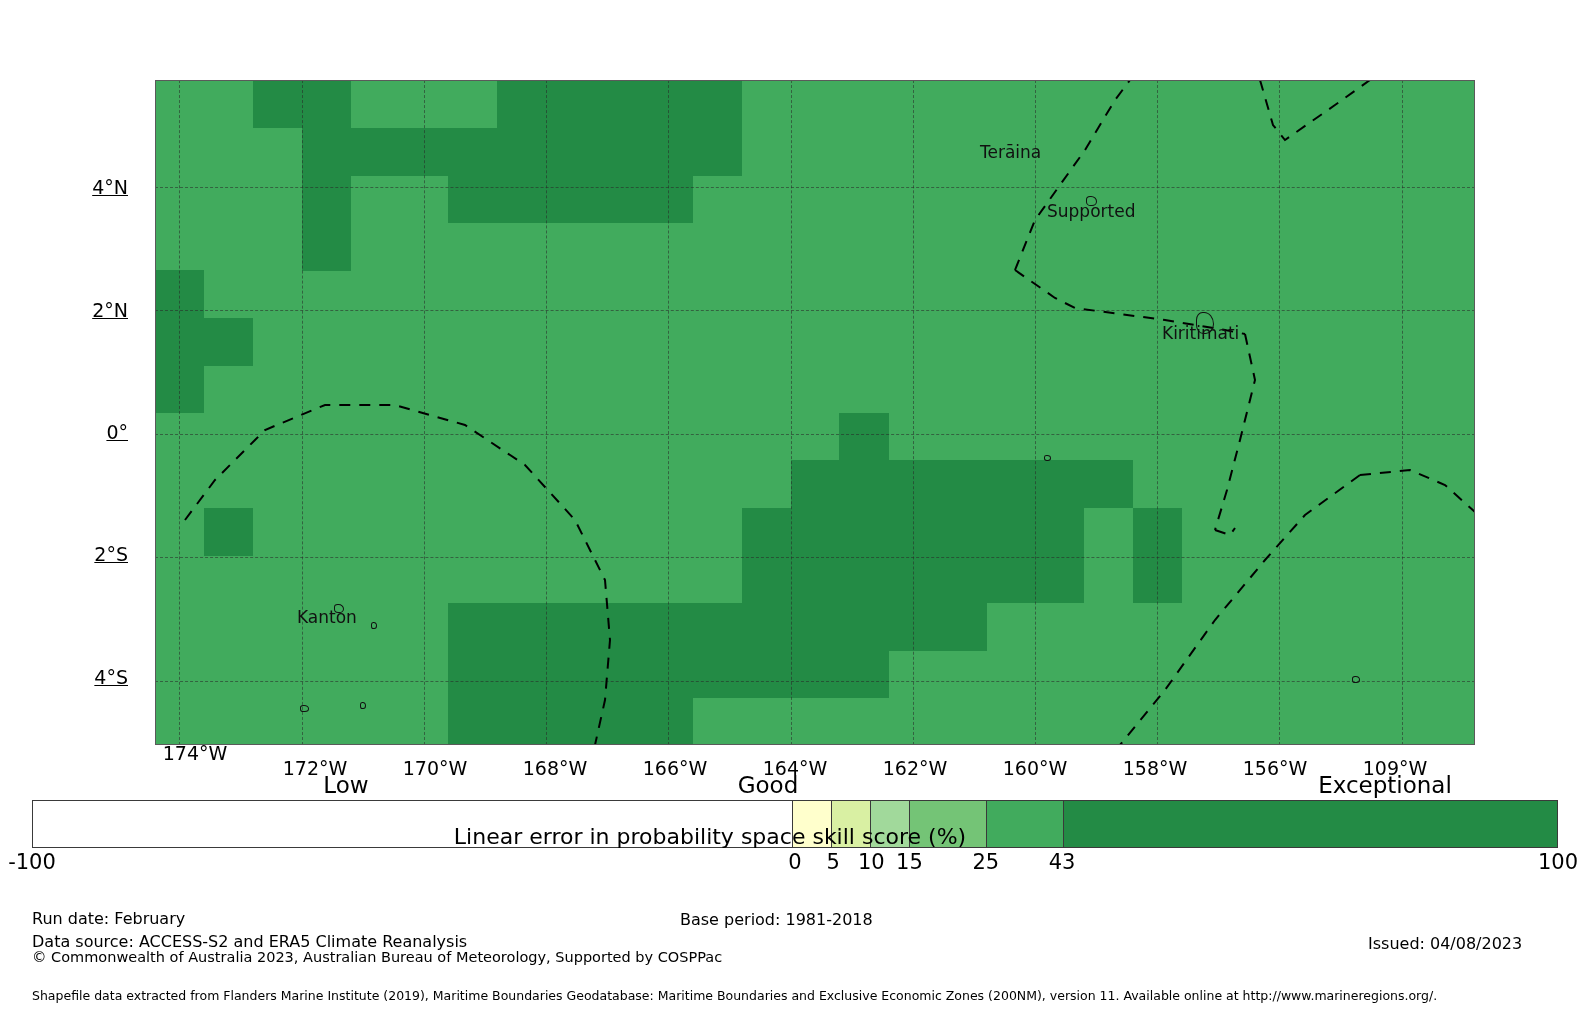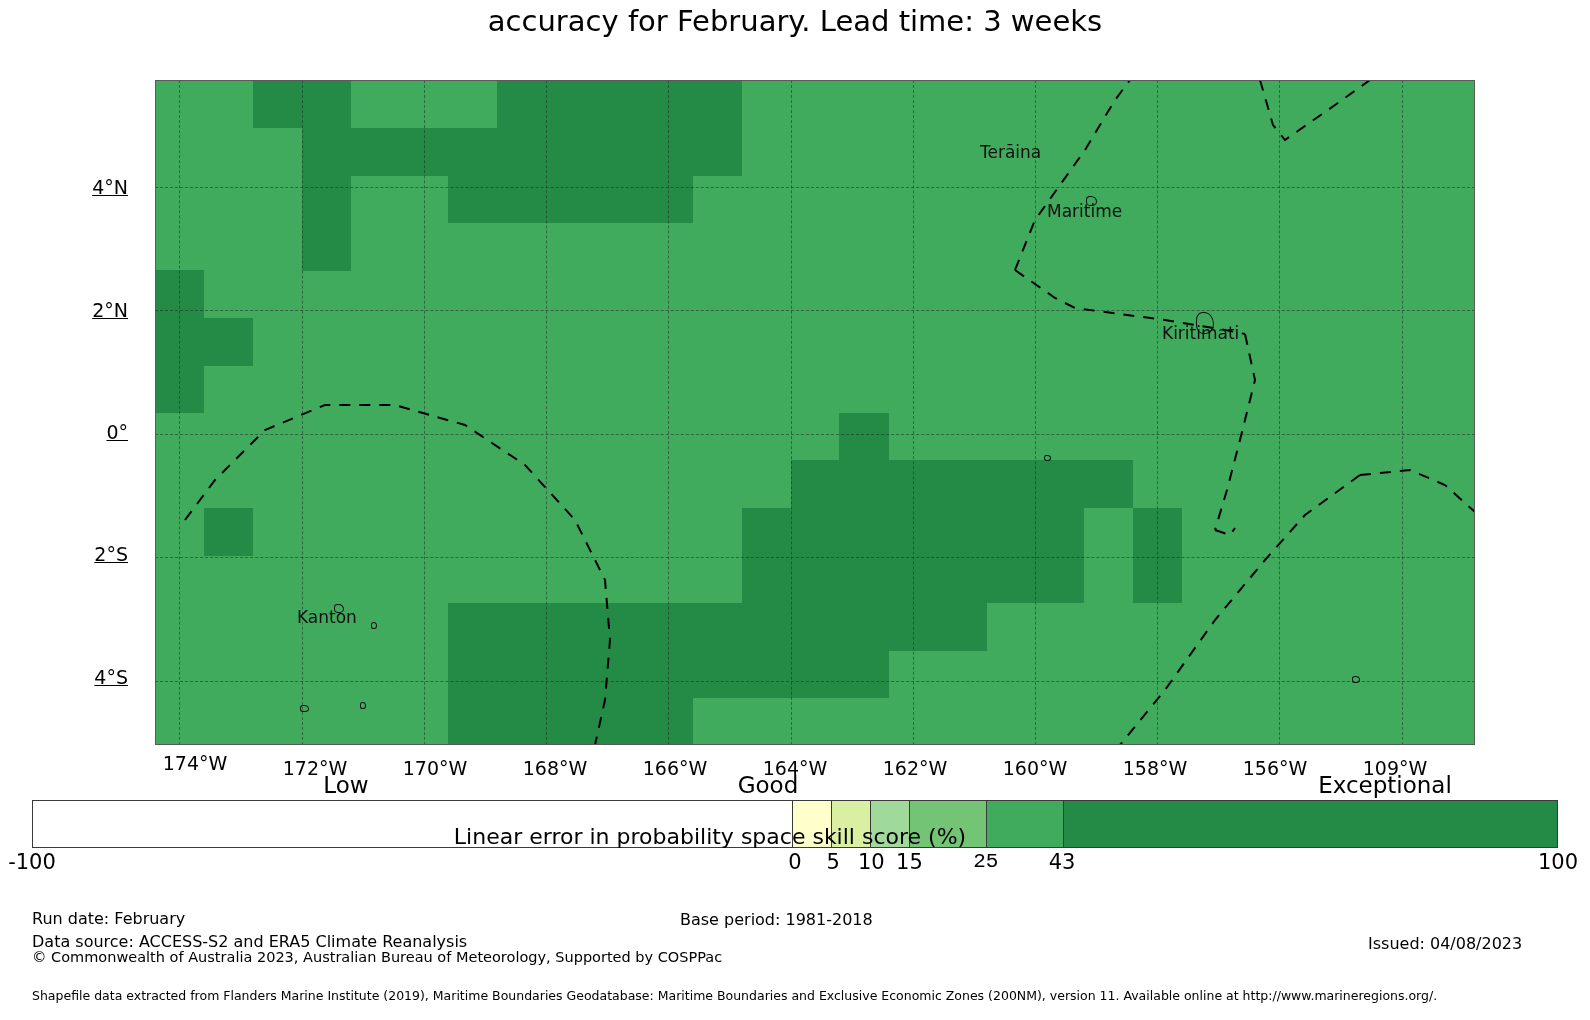--- a/index.html
+++ b/index.html
@@ -26,21 +26,20 @@
   .catlab{position:absolute;top:772px;font-size:23px;color:#000;text-align:center;width:300px;}
   #cbtitle{position:absolute;left:0;top:824px;width:1420px;text-align:center;font-size:22px;color:#000;}
 
   .foot{position:absolute;font-size:16px;color:#000;white-space:nowrap;}
   #shapefile{position:absolute;left:32px;top:988px;font-size:12.5px;color:#000;white-space:nowrap;}
 </style>
 </head>
 <body>
 
 <div id="title">
-  <div>accuracy for February. Lead time: 3 weeks</div>
 </div>
 
 <div id="plot">
     <div class="cell" style="left: 97.7778px; top: 0px; width: 49.4889px; height: 48.1px; background: rgb(35, 139, 69);"></div>
     <div class="cell" style="left: 146.667px; top: 0px; width: 49.4889px; height: 48.1px; background: rgb(35, 139, 69);"></div>
     <div class="cell" style="left: 342.222px; top: 0px; width: 49.4889px; height: 48.1px; background: rgb(35, 139, 69);"></div>
     <div class="cell" style="left: 391.111px; top: 0px; width: 49.4889px; height: 48.1px; background: rgb(35, 139, 69);"></div>
     <div class="cell" style="left: 440px; top: 0px; width: 49.4889px; height: 48.1px; background: rgb(35, 139, 69);"></div>
     <div class="cell" style="left: 488.889px; top: 0px; width: 49.4889px; height: 48.1px; background: rgb(35, 139, 69);"></div>
     <div class="cell" style="left: 537.778px; top: 0px; width: 49.4889px; height: 48.1px; background: rgb(35, 139, 69);"></div>
@@ -146,35 +145,35 @@
 <div id="plotborder"></div>
 
 <div id="ylabels">
     <div class="ylab" style="top: 176px;">4°N</div>
     <div class="ylab" style="top: 299px;">2°N</div>
     <div class="ylab" style="top: 421px;">0°</div>
     <div class="ylab" style="top: 543px;">2°S</div>
     <div class="ylab" style="top: 666px;">4°S</div>
   </div>
 <div id="xlabels">
-    <div class="xlab" style="left: 135px; top: 742px; margin-top: 10px;">174°W</div>
+    <div class="xlab" style="left: 135px; top: 742px;">174°W</div>
     <div class="xlab" style="left: 255px; top: 757px;">172°W</div>
     <div class="xlab" style="left: 375px; top: 757px;">170°W</div>
     <div class="xlab" style="left: 495px; top: 757px;">168°W</div>
     <div class="xlab" style="left: 615px; top: 757px;">166°W</div>
     <div class="xlab" style="left: 735px; top: 757px;">164°W</div>
     <div class="xlab" style="left: 855px; top: 757px;">162°W</div>
     <div class="xlab" style="left: 975px; top: 757px;">160°W</div>
     <div class="xlab" style="left: 1095px; top: 757px;">158°W</div>
     <div class="xlab" style="left: 1215px; top: 757px;">156°W</div>
     <div class="xlab" style="left: 1335px; top: 757px;">109°W</div>
   </div>
 <div id="island-labels">
     <div class="isl" style="left: 980px; top: 142px;">Terāina</div>
-    <div class="isl" style="left: 1047px; top: 201px;">Maritime</div>
+    <div class="isl" style="left: 1047px; top: 201px;">Supported</div>
     <div class="isl" style="left: 1162px; top: 323px;">Kiritimati</div>
     <div class="isl" style="left: 297px; top: 607px;">Kanton</div>
     <div style="position: absolute; left: 1086px; top: 196px; width: 9px; height: 8px; border: 1.4px solid rgb(17, 17, 17); border-radius: 40% 60% 50% 45%;"></div>
     <div style="position: absolute; left: 1196px; top: 312px; width: 16px; height: 20px; border: 1.4px solid rgb(17, 17, 17); border-radius: 40% 60% 50% 45%;"></div>
     <div style="position: absolute; left: 334px; top: 604px; width: 8px; height: 7px; border: 1.4px solid rgb(17, 17, 17); border-radius: 40% 60% 50% 45%;"></div>
     <div style="position: absolute; left: 1352px; top: 676px; width: 6px; height: 5px; border: 1.4px solid rgb(17, 17, 17); border-radius: 40% 60% 50% 45%;"></div>
     <div style="position: absolute; left: 371px; top: 622px; width: 4px; height: 5px; border: 1.4px solid rgb(17, 17, 17); border-radius: 40% 60% 50% 45%;"></div>
     <div style="position: absolute; left: 300px; top: 705px; width: 7px; height: 5px; border: 1.4px solid rgb(17, 17, 17); border-radius: 40% 60% 50% 45%;"></div>
     <div style="position: absolute; left: 360px; top: 702px; width: 4px; height: 5px; border: 1.4px solid rgb(17, 17, 17); border-radius: 40% 60% 50% 45%;"></div>
     <div style="position: absolute; left: 1044px; top: 455px; width: 5px; height: 4px; border: 1.4px solid rgb(17, 17, 17); border-radius: 40% 60% 50% 45%;"></div>
@@ -192,21 +191,21 @@
     <div class="cbseg" style="background: rgb(116, 196, 118); flex: 0.05 0 0px; border-right: 1px solid rgb(58, 58, 58);"></div>
     <div class="cbseg" style="background: rgb(65, 171, 93); flex: 0.05 0 0px; border-right: 1px solid rgb(58, 58, 58);"></div>
     <div class="cbseg" style="background: rgb(35, 139, 69); flex: 0.325 0 0px;"></div>
   </div>
 <div id="cbticks">
     <div class="cbtick" style="left: -28px;">-100</div>
     <div class="cbtick" style="left: 735px;">0</div>
     <div class="cbtick" style="left: 773.15px;">5</div>
     <div class="cbtick" style="left: 811.3px;">10</div>
     <div class="cbtick" style="left: 849.45px;">15</div>
-    <div class="cbtick" style="left: 925.75px; font-family: Liberation Mono, monospace;">25</div>
+    <div class="cbtick" style="left: 925.75px;">25</div>
     <div class="cbtick" style="left: 1002.05px;">43</div>
     <div class="cbtick" style="left: 1498px;">100</div>
   </div>
 <div id="cbtitle">Linear error in probability space skill score (%)</div>
 
 <div class="foot" style="left:32px;top:909px;">Run date: February</div>
 <div class="foot" style="left:32px;top:932px;">Data source: ACCESS-S2 and ERA5 Climate Reanalysis</div>
 <div class="foot" style="left:32px;top:949px;font-size:14.5px;">© Commonwealth of Australia 2023, Australian Bureau of Meteorology, Supported by COSPPac</div>
 <div class="foot" style="left:680px;top:910px;">Base period: 1981-2018</div>
 <div class="foot" style="left:1368px;top:934px;">Issued: 04/08/2023</div>

